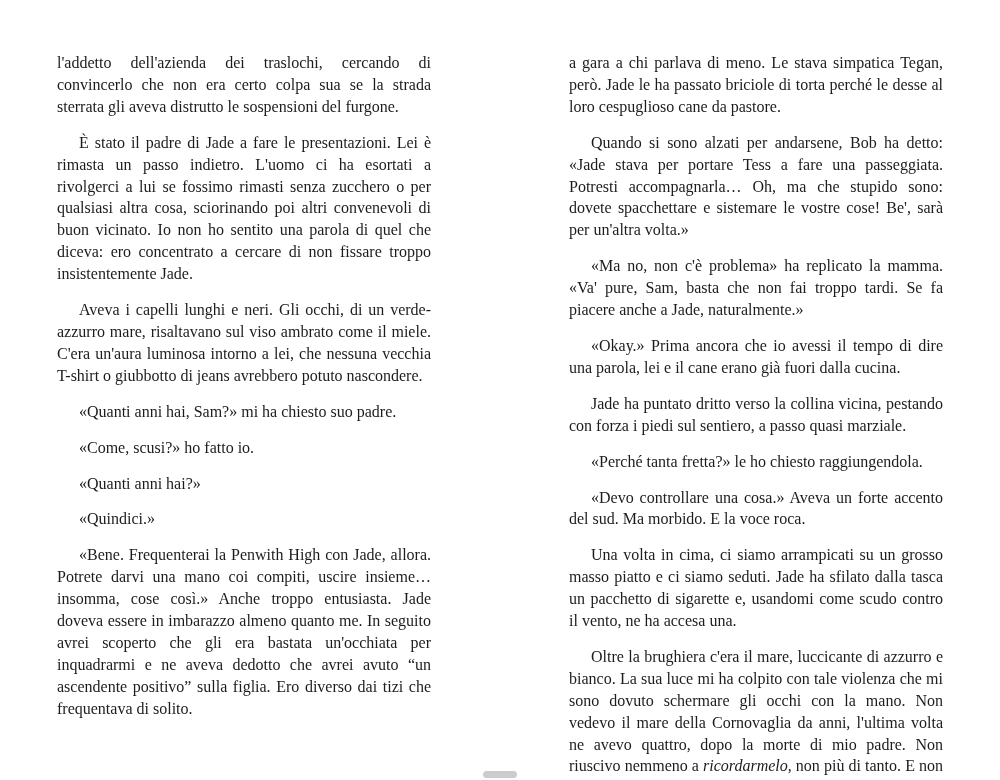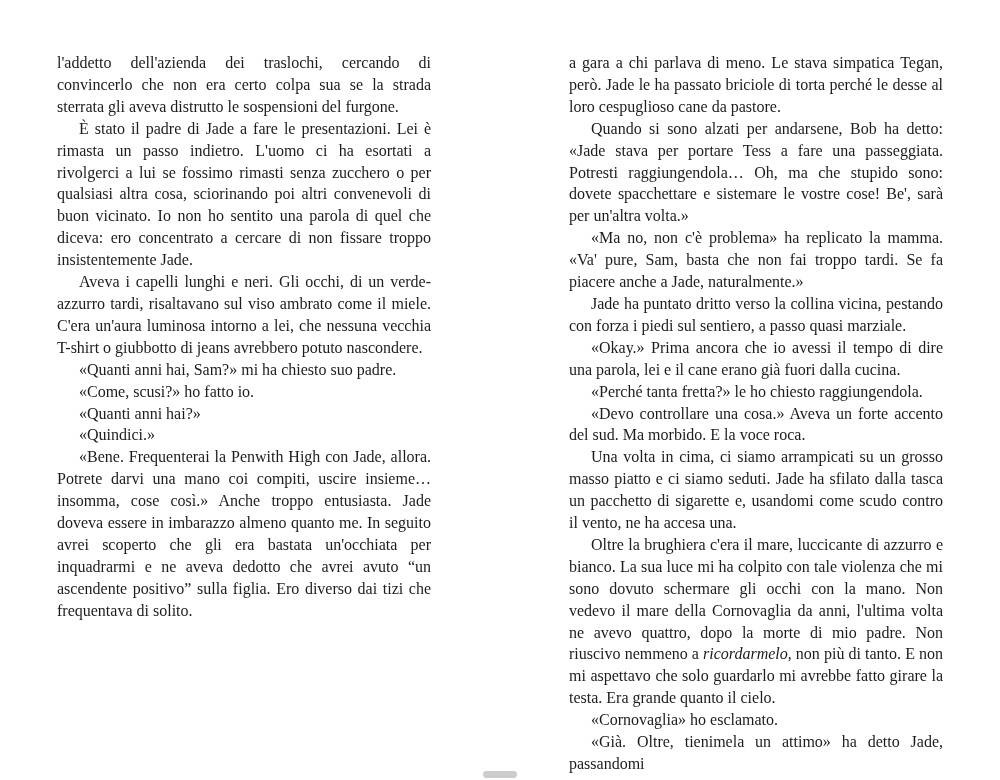--- a/index.html
+++ b/index.html
@@ -34,20 +34,21 @@
     text-align: justify;
     hyphens: auto;
     -webkit-hyphens: auto;
   }
   p.para {
     margin: 0;
     padding: 0;
   }
   p.para.indent {
     text-indent: 22px;
+    margin-top: 14px;
   }
   p.para em {
     font-style: italic;
   }
   .scroll-indicator {
     position: absolute;
     left: 50%;
     transform: translateX(-50%);
     bottom: 2px;
     width: 34px;
@@ -57,36 +58,36 @@
   }
 </style>
 </head>
 <body>
 
 <div class="spread">
   <div class="page">
     <div class="page-body">
         <p class="para"><span>l'addetto dell'azienda dei traslochi, cercando di convincerlo che non era certo colpa sua se la strada sterrata gli aveva distrutto le sospensioni del furgone.</span></p>
         <p class="para indent"><span>È stato il padre di Jade a fare le presentazioni. Lei è rimasta un passo indietro. L'uomo ci ha esortati a rivolgerci a lui se fossimo rimasti senza zucchero o per qualsiasi altra cosa, sciorinando poi altri convenevoli di buon vicinato. Io non ho sentito una parola di quel che diceva: ero concentrato a cercare di non fissare troppo insistentemente Jade.</span></p>
-        <p class="para indent"><span>Aveva i capelli lunghi e neri. Gli occhi, di un verde-azzurro tardi, risaltavano sul viso ambrato come il miele. C'era un'aura luminosa intorno a lei, che nessuna vecchia T-shirt o giubbotto di jeans avrebbero potuto nascondere.</span></p>
+        <p class="para indent"><span>Aveva i capelli lunghi e neri. Gli occhi, di un verde-azzurro mare, risaltavano sul viso ambrato come il miele. C'era un'aura luminosa intorno a lei, che nessuna vecchia T-shirt o giubbotto di jeans avrebbero potuto nascondere.</span></p>
         <p class="para indent"><span>«Quanti anni hai, Sam?» mi ha chiesto suo padre.</span></p>
         <p class="para indent"><span>«Come, scusi?» ho fatto io.</span></p>
         <p class="para indent"><span>«Quanti anni hai?»</span></p>
         <p class="para indent"><span>«Quindici.»</span></p>
         <p class="para indent"><span>«Bene. Frequenterai la Penwith High con Jade, allora. Potrete darvi una mano coi compiti, uscire insieme… insomma, cose così.» Anche troppo entusiasta. Jade doveva essere in imbarazzo almeno quanto me. In seguito avrei scoperto che gli era bastata un'occhiata per inquadrarmi e ne aveva dedotto che avrei avuto “un ascendente positivo” sulla figlia. Ero diverso dai tizi che frequentava di solito.</span></p>
       </div>
 
   </div>
   <div class="page">
     <div class="page-body">
         <p class="para"><span>a gara a chi parlava di meno. Le stava simpatica Tegan, però. Jade le ha passato briciole di torta perché le desse al loro cespuglioso cane da pastore.</span></p>
-        <p class="para indent"><span>Quando si sono alzati per andarsene, Bob ha detto: «Jade stava per portare Tess a fare una passeggiata. Potresti raggiungendola… Oh, ma che stupido sono: dovete spacchettare e sistemare le vostre cose! Be', sarà per un'altra volta.»</span></p>
+        <p class="para indent"><span>Quando si sono alzati per andarsene, Bob ha detto: «Jade stava per portare Tess a fare una passeggiata. Potresti accompagnarla… Oh, ma che stupido sono: dovete spacchettare e sistemare le vostre cose! Be', sarà per un'altra volta.»</span></p>
         <p class="para indent"><span>«Ma no, non c'è problema» ha replicato la mamma. «Va' pure, Sam, basta che non fai troppo tardi. Se fa piacere anche a Jade, naturalmente.»</span></p>
+        <p class="para indent"><span>«Okay.» Prima ancora che io avessi il tempo di dire una parola, lei e il cane erano già fuori dalla cucina.</span></p>
         <p class="para indent"><span>Jade ha puntato dritto verso la collina vicina, pestando con forza i piedi sul sentiero, a passo quasi marziale.</span></p>
-        <p class="para indent"><span>«Okay.» Prima ancora che io avessi il tempo di dire una parola, lei e il cane erano già fuori dalla cucina.</span></p>
         <p class="para indent"><span>«Perché tanta fretta?» le ho chiesto raggiungendola.</span></p>
         <p class="para indent"><span>«Devo controllare una cosa.» Aveva un forte accento del sud. Ma morbido. E la voce roca.</span></p>
         <p class="para indent"><span>Una volta in cima, ci siamo arrampicati su un grosso masso piatto e ci siamo seduti. Jade ha sfilato dalla tasca un pacchetto di sigarette e, usandomi come scudo contro il vento, ne ha accesa una.</span></p>
         <p class="para indent"><span>Oltre la brughiera c'era il mare, luccicante di azzurro e bianco. La sua luce mi ha colpito con tale violenza che mi sono dovuto schermare gli occhi con la mano. Non vedevo il mare della Cornovaglia da anni, l'ultima volta ne avevo quattro, dopo la morte di mio padre. Non riuscivo nemmeno a </span><em>ricordarmelo</em><span>, non più di tanto. E non mi aspettavo che solo guardarlo mi avrebbe fatto girare la testa. Era grande quanto il cielo.</span></p>
         <p class="para indent"><span>«Cornovaglia» ho esclamato.</span></p>
         <p class="para indent"><span>«Già. Oltre, tienimela un attimo» ha detto Jade, passandomi</span></p>
       </div>
 
   </div>
 </div>

